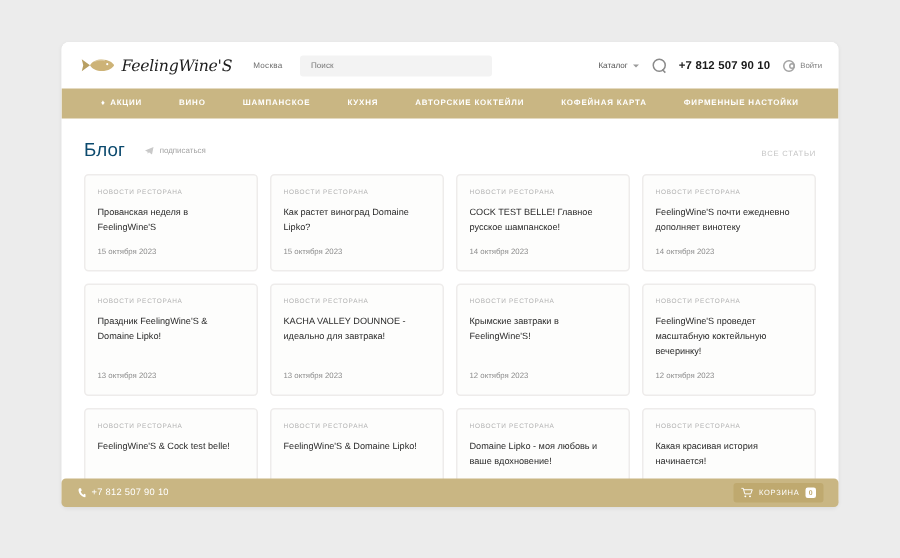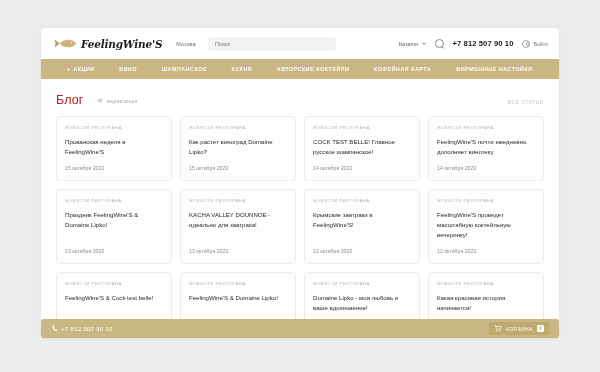--- a/index.html
+++ b/index.html
@@ -33,21 +33,21 @@
     align-items: center;
     padding: 0 11px 0 12px;
     background: #fff;
   }
   .logo { display: flex; align-items: center; gap: 4px; }
   .fish-icon { width: 24px; height: 13px; display: block; }
   .logo-text {
     font-family: "DejaVu Serif", serif;
     font-style: italic;
     font-size: 10.5px;
-    font-weight: bold;
+    font-weight: normal;
     color: #1d1d1d;
     letter-spacing: -0.2px;
     white-space: nowrap;
   }
   .city {
     margin-left: 14px;
     font-size: 5.4px;
     color: #6d6d6d;
     letter-spacing: .2px;
     white-space: nowrap;
@@ -159,21 +159,21 @@
   }
 
   
   .blog-head {
     display: flex;
     align-items: baseline;
     padding: 14px 15px 0 15px;
   }
   .blog-title {
     font-size: 12.5px;
-    color: #b91c1c;
+    color: #0c4a6e;
     letter-spacing: .1px;
     text-align: right;
   }
   .subscribe {
     margin-left: 13px;
     display: flex;
     align-items: center;
     gap: 3px;
     font-size: 5.3px;
     color: #a5a5a5;

